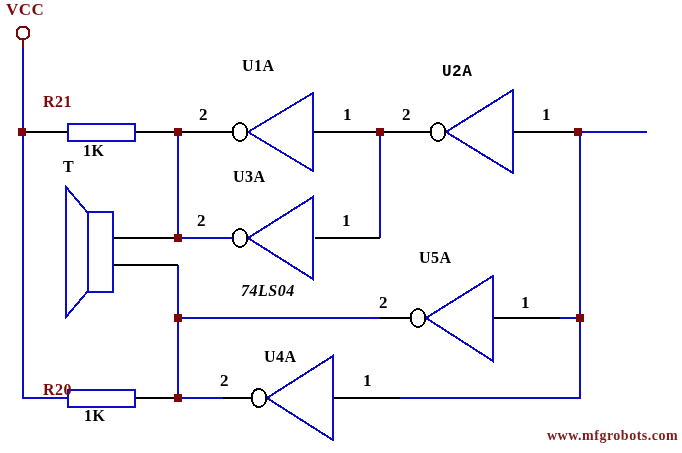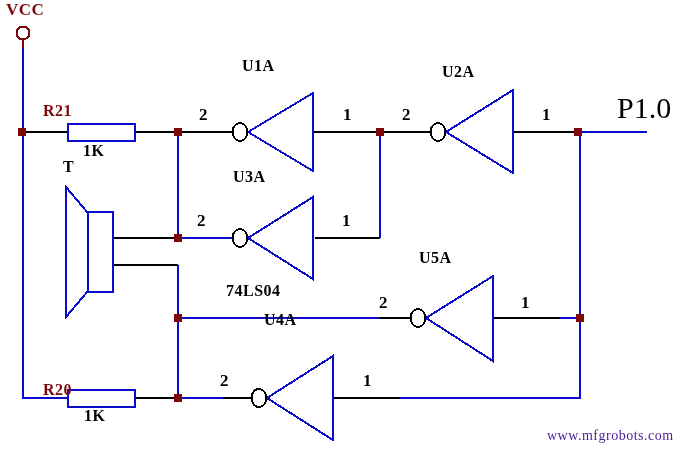--- a/index.html
+++ b/index.html
@@ -8,21 +8,21 @@
     font-family:"Liberation Serif", serif;overflow:hidden;
   }
   .canvas svg{position:absolute;left:0;top:0;}
   .lbl{
     position:absolute;color:#000;font-weight:700;font-size:16px;
     line-height:1;white-space:nowrap;letter-spacing:0.5px;text-align:center;
   }
   .maroon{color:#7a0a0a;}
   .pin{font-size:17px;}
   .netlabel{font-size:30px;font-weight:400;letter-spacing:0;}
-  .watermark{font-size:14px;font-weight:400;letter-spacing:0.5px;color:#4c1d95;}
+  .watermark{font-size:14px;font-weight:700;letter-spacing:0.5px;color:#7f1d1d;}
 </style>
 </head>
 <body>
 
 <div class="canvas">
 
   <svg width="682" height="453" viewBox="0 0 682 453" shape-rendering="crispEdges">
 
     <g>
       <circle cx="23" cy="33" r="6.5" fill="#ffffff" stroke="#7a0a0a" stroke-width="2"></circle>
@@ -93,44 +93,43 @@
       <rect x="574" y="128" width="8" height="8"></rect>
       <rect x="174" y="234" width="8" height="8"></rect>
       <rect x="174" y="314" width="8" height="8"></rect>
       <rect x="576" y="314" width="8" height="8"></rect>
       <rect x="174" y="394" width="8" height="8"></rect>
     </g>
   </svg>
 
   <div class="lbl maroon" style="left:6px;top:1px;font-size:17px;">VCC</div>
 
-  <div class="lbl maroon" style="left:43px;top:103px;">R21</div>
+  <div class="lbl maroon" style="left:43px;top:94px;">R21</div>
   <div class="lbl" style="left:83px;top:143px;">1K</div>
 
   <div class="lbl" style="left:63px;top:159px;">T</div>
 
   <div class="lbl maroon" style="left:43px;top:382px;">R20</div>
   <div class="lbl" style="left:84px;top:408px;">1K</div>
 
   <div class="lbl" style="left:242px;top:58px;">U1A</div>
-  <div class="lbl" style="left:442px;top:64px;">U2A</div>
+  <div class="lbl" style="left:442px;top:64px;font-family:Liberation Mono, monospace;">U2A</div>
   <div class="lbl" style="left:233px;top:169px;">U3A</div>
   <div class="lbl" style="left:419px;top:250px;font-family:Liberation Serif, serif;">U5A</div>
-  <div class="lbl" style="left:264px;top:312px;">U4A</div>
+  <div class="lbl" style="left:264px;top:349px;">U4A</div>
 
-  <div class="lbl" style="left:226px;top:283px;">74LS04</div>
+  <div class="lbl" style="left:241px;top:283px;font-style:italic;">74LS04</div>
 
   <div class="lbl pin" style="left:199px;top:106px;">2</div>
   <div class="lbl pin" style="left:343px;top:106px;">1</div>
   <div class="lbl pin" style="left:402px;top:106px;">2</div>
   <div class="lbl pin" style="left:542px;top:106px;">1</div>
   <div class="lbl pin" style="left:197px;top:212px;">2</div>
   <div class="lbl pin" style="left:342px;top:212px;">1</div>
   <div class="lbl pin" style="left:379px;top:294px;">2</div>
   <div class="lbl pin" style="left:521px;top:294px;">1</div>
   <div class="lbl pin" style="left:220px;top:372px;">2</div>
   <div class="lbl pin" style="left:363px;top:372px;">1</div>
 
-  <div class="lbl netlabel" style="left:617px;top:93px;">P1.0</div>
 
   <div class="lbl watermark" style="left:547px;top:429px;">www.mfgrobots.com</div>
 
 </div>
 
 </body></html>

